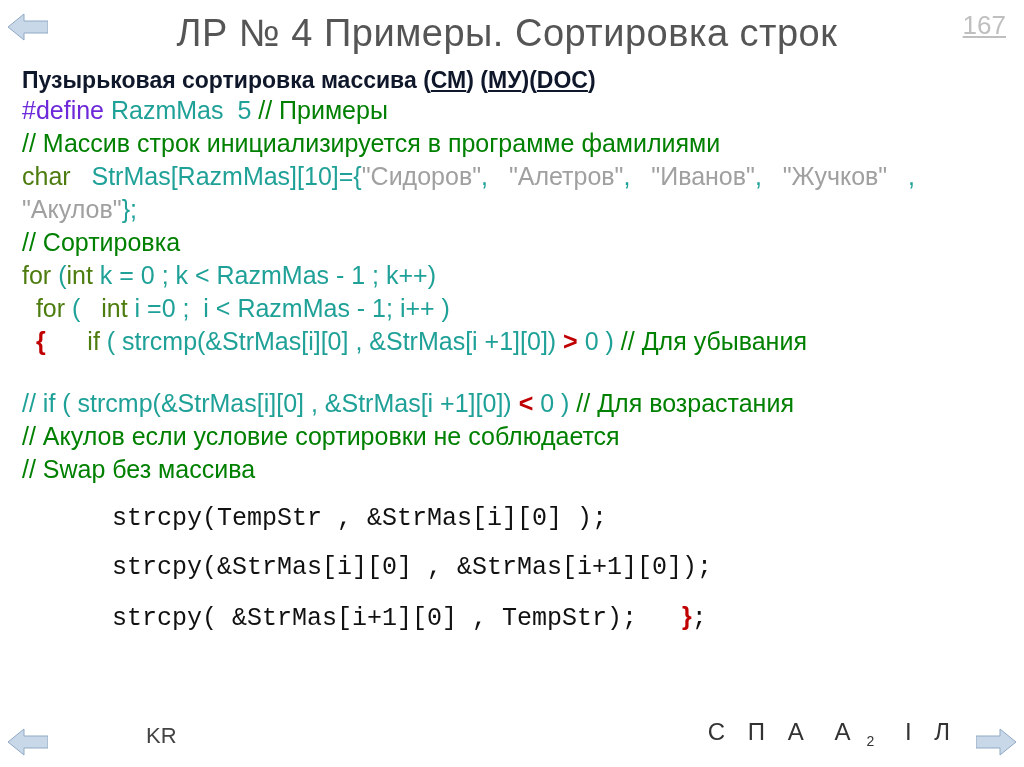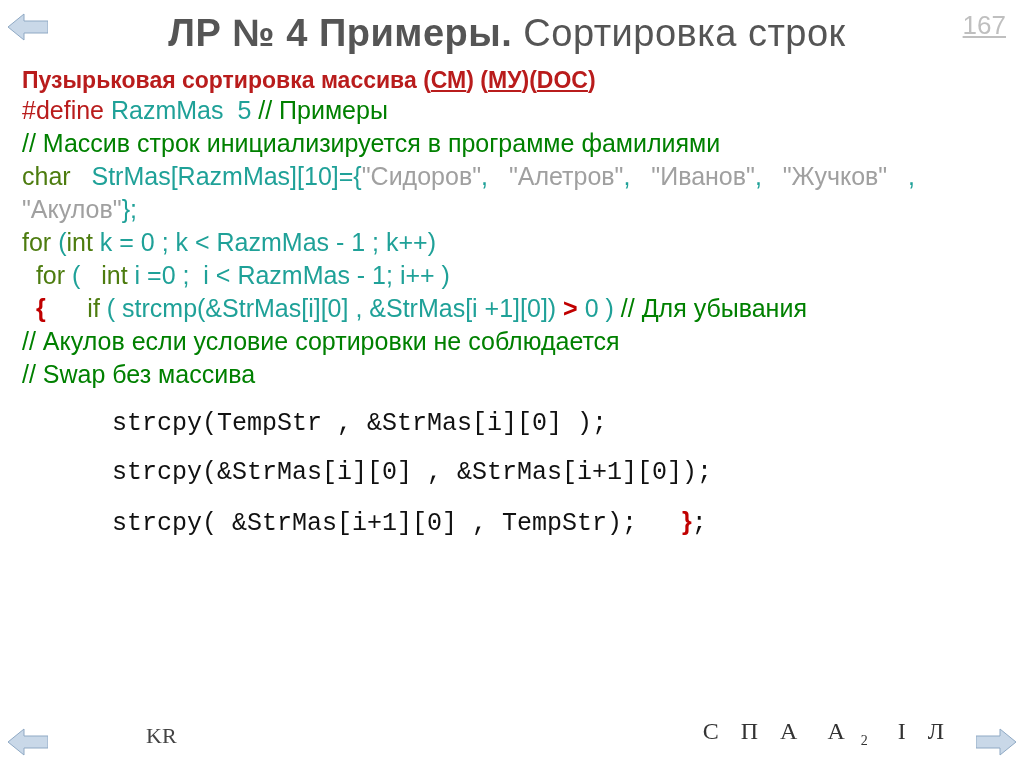--- a/index.html
+++ b/index.html
@@ -2,42 +2,42 @@
 <html><head>
 <meta charset="utf-8">
 <style>
   * { box-sizing: border-box; margin: 0; padding: 0; }
   html, body { width: 1024px; height: 767px; font-family: "Segoe UI", Arial, sans-serif; background: #fff; }
   .slide { position: relative; width: 1024px; height: 767px; background: #fff; overflow: hidden; }
 
   .page-num { position: absolute; top: 10px; right: 18px; color: #bfbfbf; font-size: 26px; font-weight: 400; text-decoration: underline; }
 
   .title { text-align: center; font-size: 38px; color: #555; margin-top: 12px; padding-left: 50px; padding-right: 60px; font-weight: 400; letter-spacing: 0.5px; }
-  .title .light { font-weight: 700; }
+  .title .light { font-weight: 400; }
   .title .lighter { font-weight: 300; }
 
   .body { padding: 10px 20px 0 22px; }
 
-  .bold-line { font-size: 23px; font-weight: 700; color: #b91c1c; margin-top: 2px; }
+  .bold-line { font-size: 23px; font-weight: 700; color: #0f172a; margin-top: 2px; }
   .bold-line .ul { text-decoration: underline; }
 
   .code-line { font-size: 25px; line-height: 1.32; white-space: pre-wrap; font-family: "Segoe UI", Arial, sans-serif; }
   .mono { font-family: Consolas, "Courier New", monospace; font-size: 25px; margin-top: 16px; }
 
   .blue { color: #4d7c0f; }
   .teal { color: #1fa198; margin-top: 29px; }
   .green { color: #008000; }
   .gray { color: #a0a0a0; }
   .red-bold { color: #c00000; font-weight: 700; }
   .black { color: #111; }
-  .dark-blue { color: #b91c1c; }
+  .dark-blue { color: #6d28d9; }
 
-  .footer { position: absolute; bottom: 18px; left: 0; right: 0; width: 100%; height: 40px; font-family: Liberation Serif, serif; }
+  .footer { position: absolute; bottom: 18px; left: 0; right: 0; width: 100%; height: 40px; }
   .footer .kr { position: absolute; left: 146px; bottom: 0; font-size: 22px; color: #444; }
-  .footer .letters { position: absolute; right: 72px; bottom: 0; font-size: 24px; color: #333; }
+  .footer .letters { position: absolute; right: 66px; bottom: 0; font-size: 24px; color: #333; }
   .footer .letters span { margin: 0 8px; }
   .footer .sub { font-size: 14px; vertical-align: sub; }
 
   .arrow { position: absolute; width: 40px; height: 30px; }
   .arrow svg { width: 100%; height: 100%; }
   .arrow-top-left { top: 12px; left: 8px; }
   .arrow-bot-left { bottom: 10px; left: 8px; }
   .arrow-bot-right { bottom: 10px; right: 8px; }
 </style>
 </head>
@@ -64,27 +64,29 @@
     </div>
 
     <div class="code-line"><span class="dark-blue">#define</span><span class="teal"> RazmMas  5 </span><span class="green">// Примеры</span></div>
 
     <div class="code-line green">// Массив строк инициализируется в программе фамилиями</div>
 
     <div class="code-line"><span class="blue">char</span><span class="teal">   StrMas[RazmMas][10]={</span><span class="gray">"Сидоров"</span><span class="teal">,   </span><span class="gray">"Алетров"</span><span class="teal">,   </span><span class="gray">"Иванов"</span><span class="teal">,   </span><span class="gray">"Жучков"</span><span class="teal">   , </span></div>
 
     <div class="code-line"><span class="gray">"Акулов"</span><span class="teal">};</span></div>
 
+    <div class="code-line green">// Сортировка</div>
 
     <div class="code-line"><span class="blue">for</span><span class="teal"> (</span><span class="blue">int</span><span class="teal"> k = 0 ; k &lt; RazmMas - 1 ; k++)</span></div>
 
     <div class="code-line"><span>  </span><span class="blue">for</span><span class="teal"> (   </span><span class="blue">int</span><span class="teal"> i =0 ;  i &lt; RazmMas - 1; i++ )</span></div>
 
     <div class="code-line"><span>  </span><span class="red-bold">{</span><span>      </span><span class="blue">if</span><span class="teal"> ( strcmp(&amp;StrMas[i][0] , &amp;StrMas[i +1][0]) </span><span class="red-bold">&gt;</span><span class="teal"> 0 ) </span><span class="green">// Для убывания</span></div>
 
+    <div class="code-line teal"><span>// </span><span>if</span><span> ( strcmp(&amp;StrMas[i][0] , &amp;StrMas[i +1][0]) </span><span class="red-bold">&lt;</span><span> 0 ) </span><span class="green">// Для возрастания</span></div>
 
     <div class="code-line green">// Акулов если условие сортировки не соблюдается</div>
     <div class="code-line green">// Swap без массива</div>
 
     <div class="code-line mono black">      strcpy(TempStr , &amp;StrMas[i][0] );</div>
     <div class="code-line mono black">      strcpy(&amp;StrMas[i][0] , &amp;StrMas[i+1][0]);</div>
     <div class="code-line mono black"><span>      strcpy( &amp;StrMas[i+1][0] , TempStr);   </span><span class="red-bold" style="font-family:'Segoe UI',Arial,sans-serif;">}</span><span>;</span></div>
 
   </div>
 

